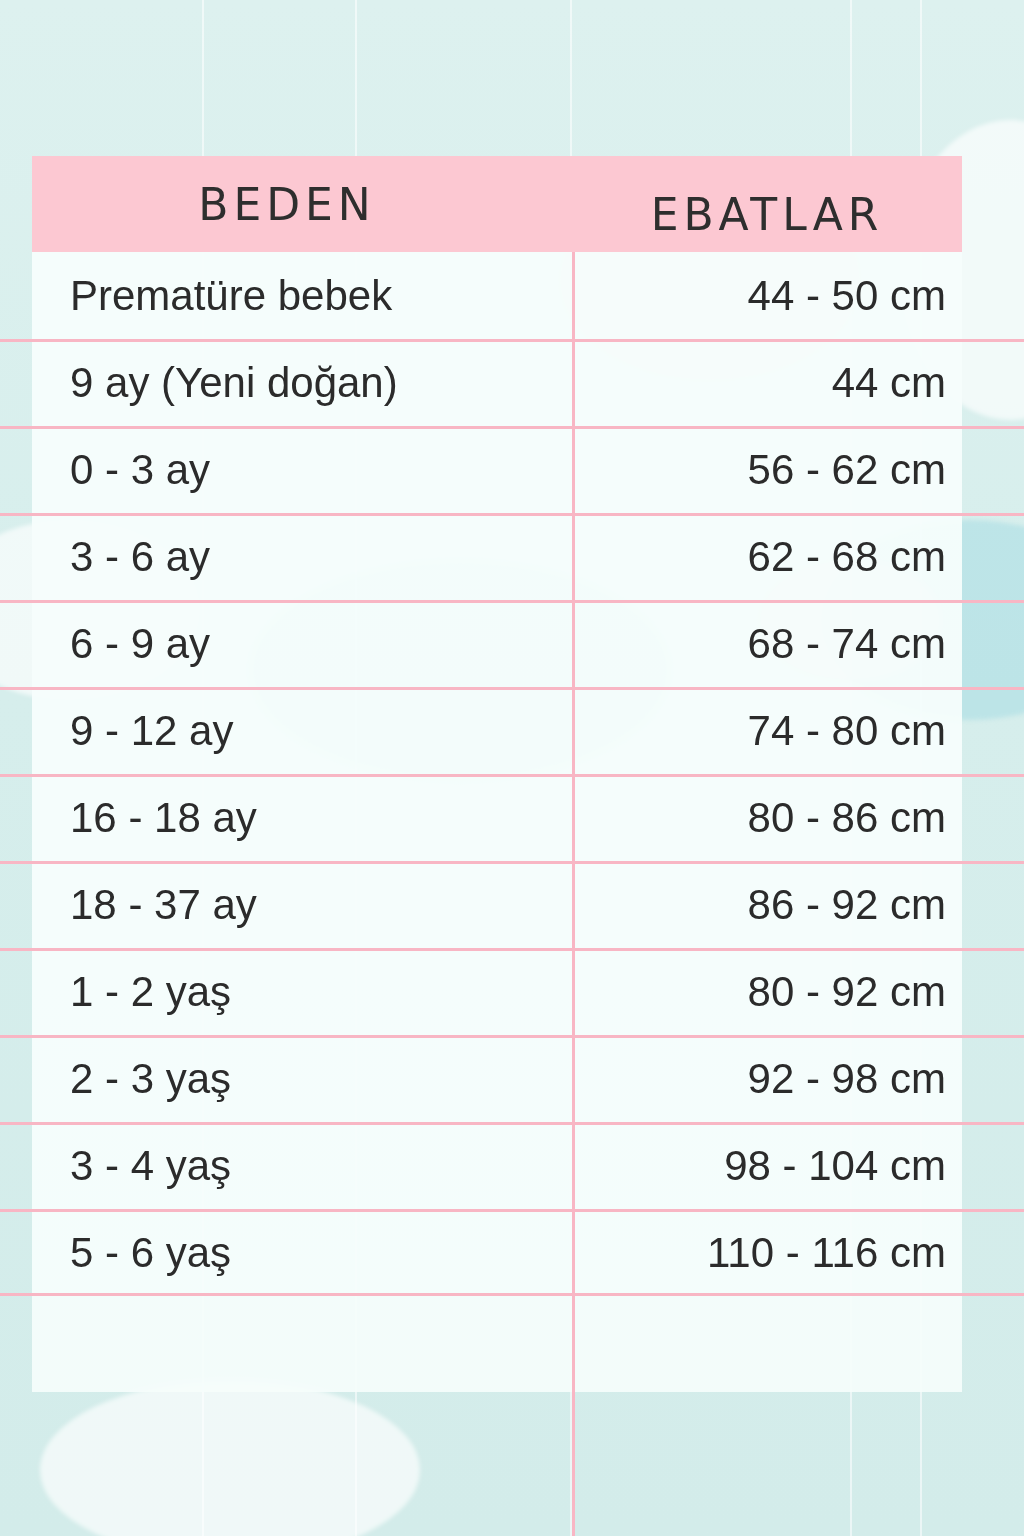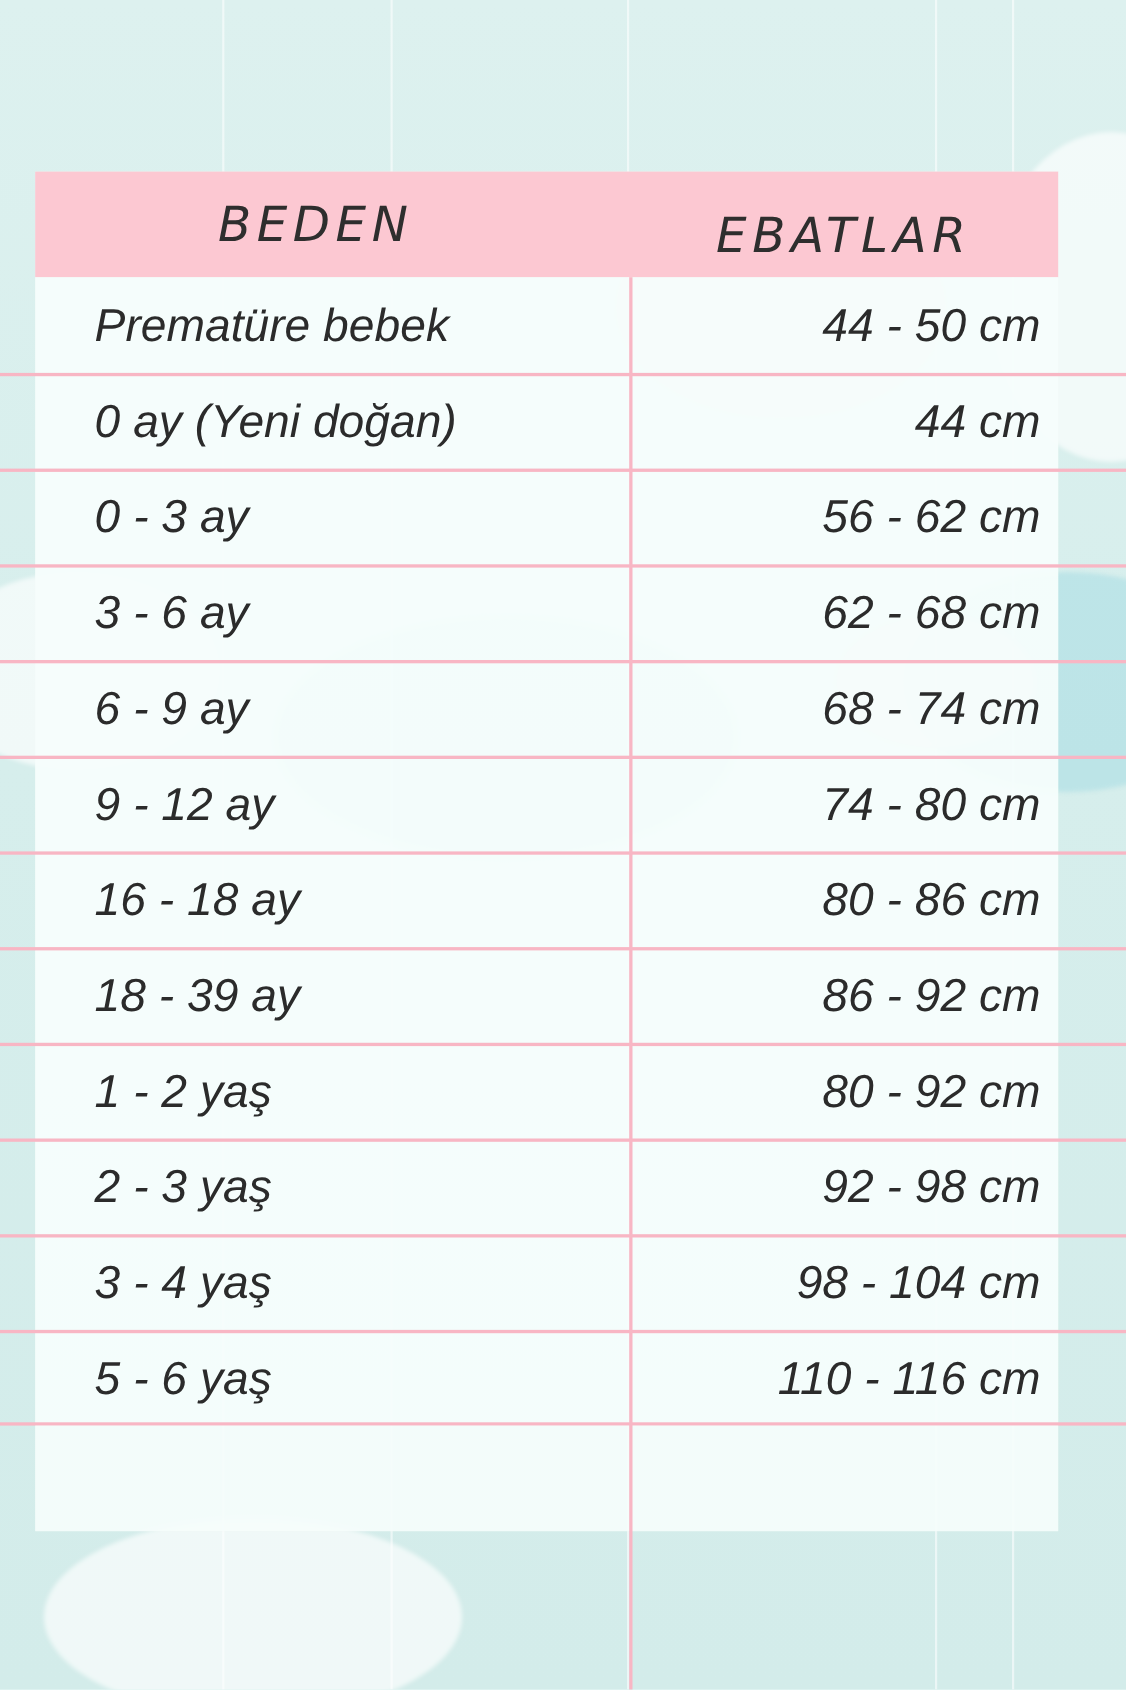--- a/index.html
+++ b/index.html
@@ -47,21 +47,20 @@
 
   
   .card {
     position: absolute;
     left: 32px;
     top: 156px;
     width: 930px;
     z-index: 2;
     background: rgba(244, 252, 251, 0.82);
     box-shadow: 0 0 0 0 transparent;
-    font-style: italic;
   }
 
   .thead {
     display: flex;
     background: #fcc8d2;
     height: 96px;
     align-items: center;
   }
   .th {
     font-family: "DejaVu Sans", sans-serif;
@@ -107,21 +106,20 @@
 
   .cell {
     box-sizing: border-box;
     font-size: 42px;
     color: #2b2b2b;
   }
   .cell.size {
     width: 608px;
     padding-left: 38px;
     text-align: left;
-    margin-left: 16px;
   }
   .cell.dim {
     width: 390px;
     padding-right: 16px;
     text-align: right;
   }
 
   
   .col-divider {
     position: absolute;
@@ -165,21 +163,21 @@
     <div class="th right">EBATLAR</div>
   </div>
 
   <div class="col-divider"></div>
 
   <div class="row">
     <div class="cell size">Prematüre bebek</div>
     <div class="cell dim">44 - 50 cm</div>
   </div>
   <div class="row">
-    <div class="cell size">0 ay (Yeni doğan)</div>
+    <div class="cell size">9 ay (Yeni doğan)</div>
     <div class="cell dim">44 cm</div>
   </div>
   <div class="row">
     <div class="cell size">0 - 3 ay</div>
     <div class="cell dim">56 - 62 cm</div>
   </div>
   <div class="row">
     <div class="cell size">3 - 6 ay</div>
     <div class="cell dim">62 - 68 cm</div>
   </div>
@@ -189,21 +187,21 @@
   </div>
   <div class="row">
     <div class="cell size">9 - 12 ay</div>
     <div class="cell dim">74 - 80 cm</div>
   </div>
   <div class="row">
     <div class="cell size">16 - 18 ay</div>
     <div class="cell dim">80 - 86 cm</div>
   </div>
   <div class="row">
-    <div class="cell size">18 - 39 ay</div>
+    <div class="cell size">18 - 37 ay</div>
     <div class="cell dim">86 - 92 cm</div>
   </div>
   <div class="row">
     <div class="cell size">1 - 2 yaş</div>
     <div class="cell dim">80 - 92 cm</div>
   </div>
   <div class="row">
     <div class="cell size">2 - 3 yaş</div>
     <div class="cell dim">92 - 98 cm</div>
   </div>

